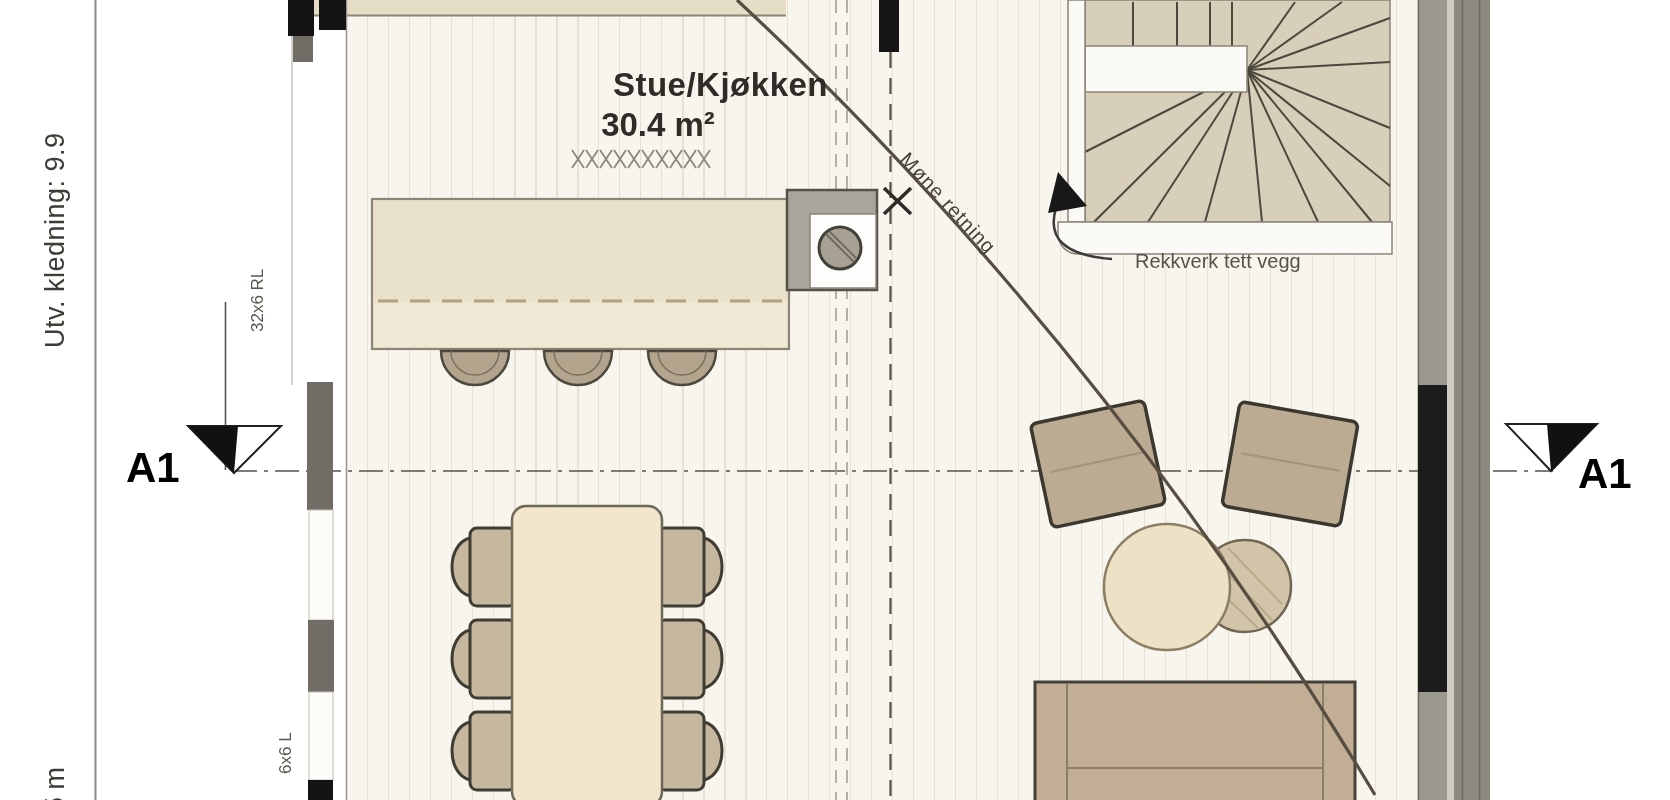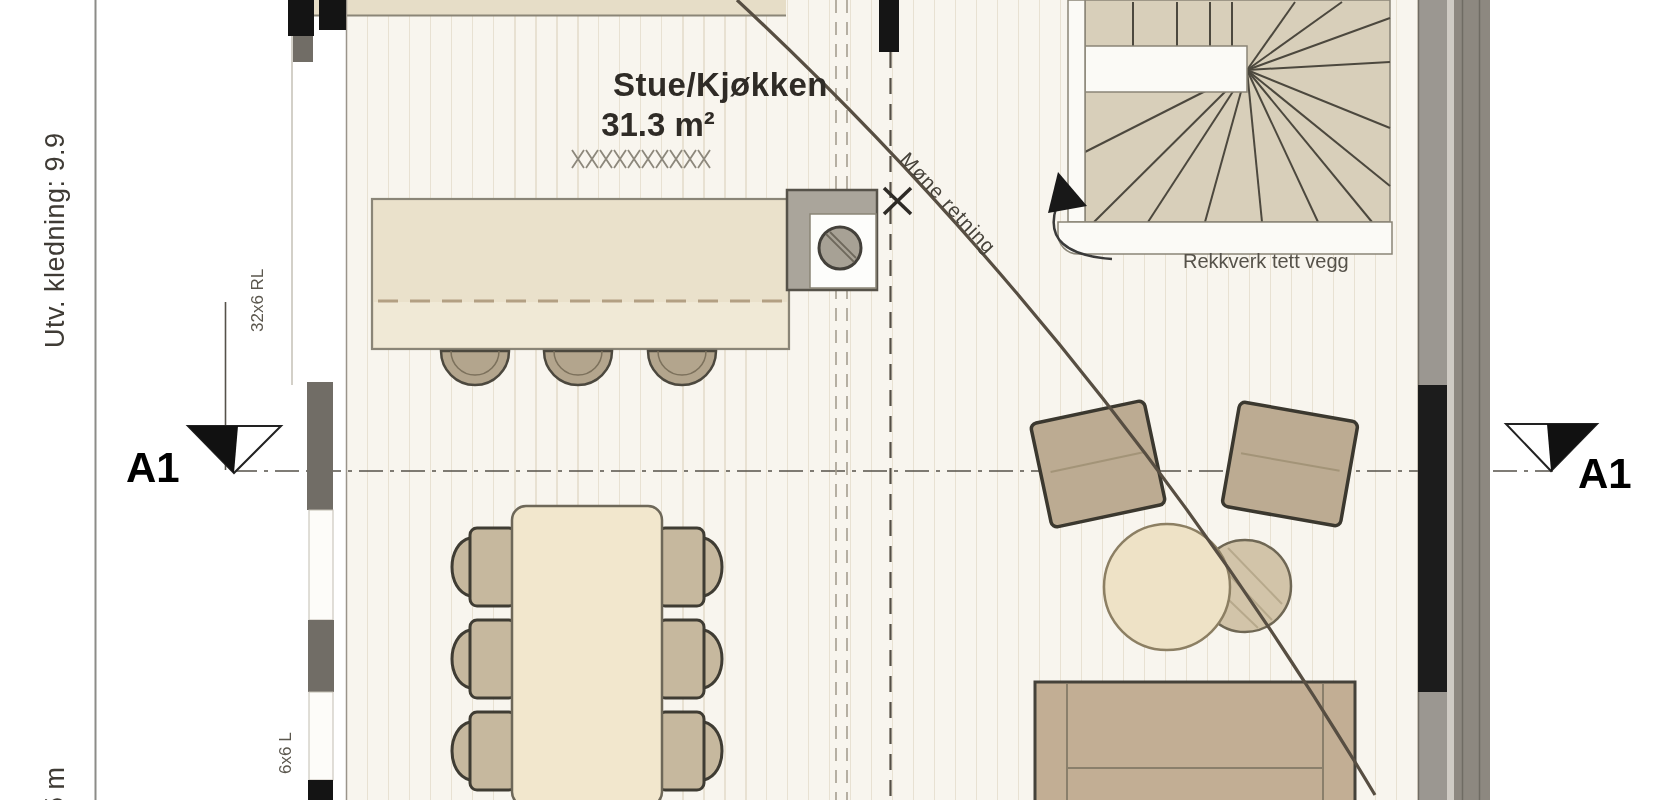--- a/index.html
+++ b/index.html
@@ -4,21 +4,21 @@
 <style>
   html,body{margin:0;padding:0;background:#fff;}
   #plan{position:relative;width:1670px;height:800px;background:#ffffff;overflow:hidden;
         font-family:"Liberation Sans", sans-serif;}
   #floor{position:absolute;left:346px;top:0;width:1072px;height:800px;
          background:repeating-linear-gradient(90deg,#e8e1d2 0 1.5px,rgba(0,0,0,0) 1.5px 21px),#f8f5ee;}
   #drawing{position:absolute;left:0;top:0;}
   .lbl{position:absolute;color:#35322c;white-space:nowrap;}
   .room-name{font-size:33px;font-weight:600;letter-spacing:.5px;color:#2f2b26;width:340px;text-align:right;}
   .room-area{font-size:33px;font-weight:600;color:#2f2b26;width:340px;text-align:center;}
-  .small-note{font-size:20px;color:#56524a;margin-left:48px;}
+  .small-note{font-size:20px;color:#56524a;}
   .ridge-note{font-size:20px;color:#46423a;transform:rotate(47deg);transform-origin:left top;letter-spacing:1px;}
   .vtext{transform:rotate(-90deg);transform-origin:left top;}
   .clad{font-size:27px;color:#3f3b35;letter-spacing:.5px;}
   .framing{font-size:17px;color:#5b574e;}
   .dim{font-size:27px;color:#3f3b35;}
   .a1{font-size:42px;font-weight:600;color:#000000;}
 </style>
 </head>
 <body>
 
@@ -176,21 +176,21 @@
     </g>
 
     <path d="M737 0 Q1104 342 1375 795" fill="none" stroke="#574e42" stroke-width="3.2"></path>
     <g stroke="#2e2b26" stroke-width="3.5">
       <line x1="884" y1="188" x2="911" y2="214"></line>
       <line x1="911" y1="188" x2="884" y2="214"></line>
     </g>
   </svg>
 
   <div class="lbl room-name" style="left:488px;top:66px;">Stue/Kjøkken</div>
-  <div class="lbl room-area" style="left:488px;top:106px;">31.3 m²</div>
+  <div class="lbl room-area" style="left:488px;top:106px;">30.4 m²</div>
 
   <div class="lbl small-note" style="left:1135px;top:250px;">Rekkverk tett vegg</div>
   <div class="lbl ridge-note" style="left:912px;top:148px;">Møne retning</div>
 
   <div class="lbl vtext clad" style="left:40px;top:348px;width:410px;">Utv. kledning: 9.9</div>
   <div class="lbl vtext dim" style="left:40px;top:812px;width:70px;">5 m</div>
   <div class="lbl vtext framing" style="left:248px;top:332px;width:120px;">32x6 RL</div>
   <div class="lbl vtext framing" style="left:276px;top:774px;width:78px;">6x6 L</div>
 
   <div class="lbl a1" style="left:126px;top:444px;">A1</div>

